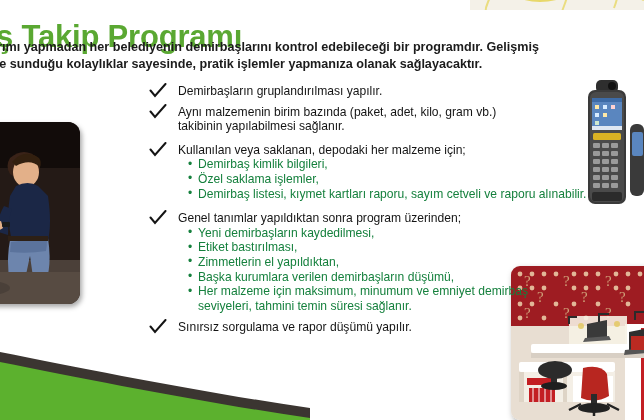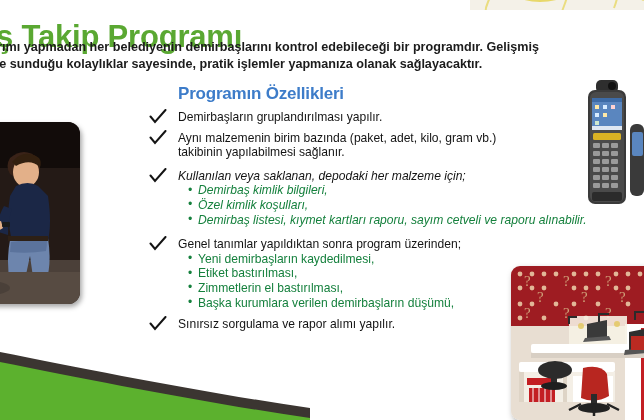--- a/index.html
+++ b/index.html
@@ -74,21 +74,21 @@
     position:relative;padding-left:10px;white-space:nowrap;
   }
   .sublist li:before{
     content:"\2022";position:absolute;left:0;top:-0.5px;font-size:12px;
   }
   .sublist li.two-line{white-space:normal;width:330px;}
 
   
   #feat-1{margin-bottom:6px;}
   #feat-2{margin-bottom:9px;}
-  #feat-3{margin-bottom:9px;font-style:italic;}
+  #feat-3{margin-bottom:9px;}
   #feat-4{margin-bottom:7px;margin-top:10px;}
 </style>
 </head>
 <body>
 
 <div class="map-img">
   <svg width="174" height="58" viewBox="0 0 174 58">
     <rect width="174" height="58" fill="#f4f1e8"></rect>
     <path d="M0 10 Q20 16 40 12 T80 18 T120 10 T174 16" stroke="#e8d86a" stroke-width="3" fill="none"></path>
     <path d="M0 30 Q28 24 52 32 T104 26 T174 34" stroke="#e8d86a" stroke-width="2.4" fill="none"></path>
@@ -265,21 +265,20 @@
     <g stroke="#2b2b2b" stroke-width="2" fill="none">
       <path d="M88 56 l0 -8 10 0"></path>
         <path d="M124 54 l0 -8 10 0"></path>
         <path d="M58 58 l0 -7 8 0"></path>
     </g>
   </svg>
 </div>
 
 <div class="features">
 
-  <div class="features-heading">Programın Özellikleri</div>
 
   <div class="feat-item" id="feat-1">
     <span class="check">
       <svg width="18" height="16" viewBox="0 0 18 16">
           <path d="M1.5 7.5 L6 13 L16.5 1" stroke="#141414" stroke-width="2" fill="none" stroke-linecap="round"></path>
         </svg>
     </span>
     <p class="feat-text">Demirbaşların gruplandırılması yapılır.</p>
   </div>
 
@@ -294,47 +293,48 @@
 
   <div class="feat-item" id="feat-3">
     <span class="check">
       <svg width="18" height="16" viewBox="0 0 18 16">
           <path d="M1.5 7.5 L6 13 L16.5 1" stroke="#141414" stroke-width="2" fill="none" stroke-linecap="round"></path>
         </svg>
     </span>
     <p class="feat-text">Kullanılan veya saklanan, depodaki her malzeme için;</p>
     <ul class="sublist">
       <li>Demirbaş kimlik bilgileri,</li>
-      <li>Özel kimlik koşulları,</li>
+      <li>Özel saklama işlemler,</li>
       <li>Demirbaş listesi, kıymet kartları raporu, sayım cetveli ve raporu alınabilir.</li>
     </ul>
   </div>
 
   <div class="feat-item" id="feat-4">
     <span class="check">
       <svg width="18" height="16" viewBox="0 0 18 16">
           <path d="M1.5 7.5 L6 13 L16.5 1" stroke="#141414" stroke-width="2" fill="none" stroke-linecap="round"></path>
         </svg>
     </span>
     <p class="feat-text">Genel tanımlar yapıldıktan sonra program üzerinden;</p>
     <ul class="sublist">
       <li>Yeni demirbaşların kaydedilmesi,</li>
       <li>Etiket bastırılması,</li>
-      <li>Zimmetlerin el bastırılması,</li>
+      <li>Zimmetlerin el yapıldıktan,</li>
       <li>Başka kurumlara verilen demirbaşların düşümü,</li>
+      <li class="two-line">Her malzeme için maksimum, minumum ve emniyet demirbaş seviyeleri, tahmini temin süresi sağlanır.</li>
     </ul>
   </div>
 
   <div class="feat-item" id="feat-5">
     <span class="check">
       <svg width="18" height="16" viewBox="0 0 18 16">
           <path d="M1.5 7.5 L6 13 L16.5 1" stroke="#141414" stroke-width="2" fill="none" stroke-linecap="round"></path>
         </svg>
     </span>
-    <p class="feat-text">Sınırsız sorgulama ve rapor alımı yapılır.</p>
+    <p class="feat-text">Sınırsız sorgulama ve rapor düşümü yapılır.</p>
   </div>
 
 </div>
 
 <div class="swoosh-wrap">
   <svg width="310" height="80" viewBox="0 0 310 80">
     <path d="M0 12 C90 30 200 52 310 68 L310 80 L0 80 Z" fill="#3b3531"></path>
     <path d="M0 22 C90 40 200 62 310 78 L310 80 L0 80 Z" fill="#5cb12e"></path>
   </svg>
 </div>

